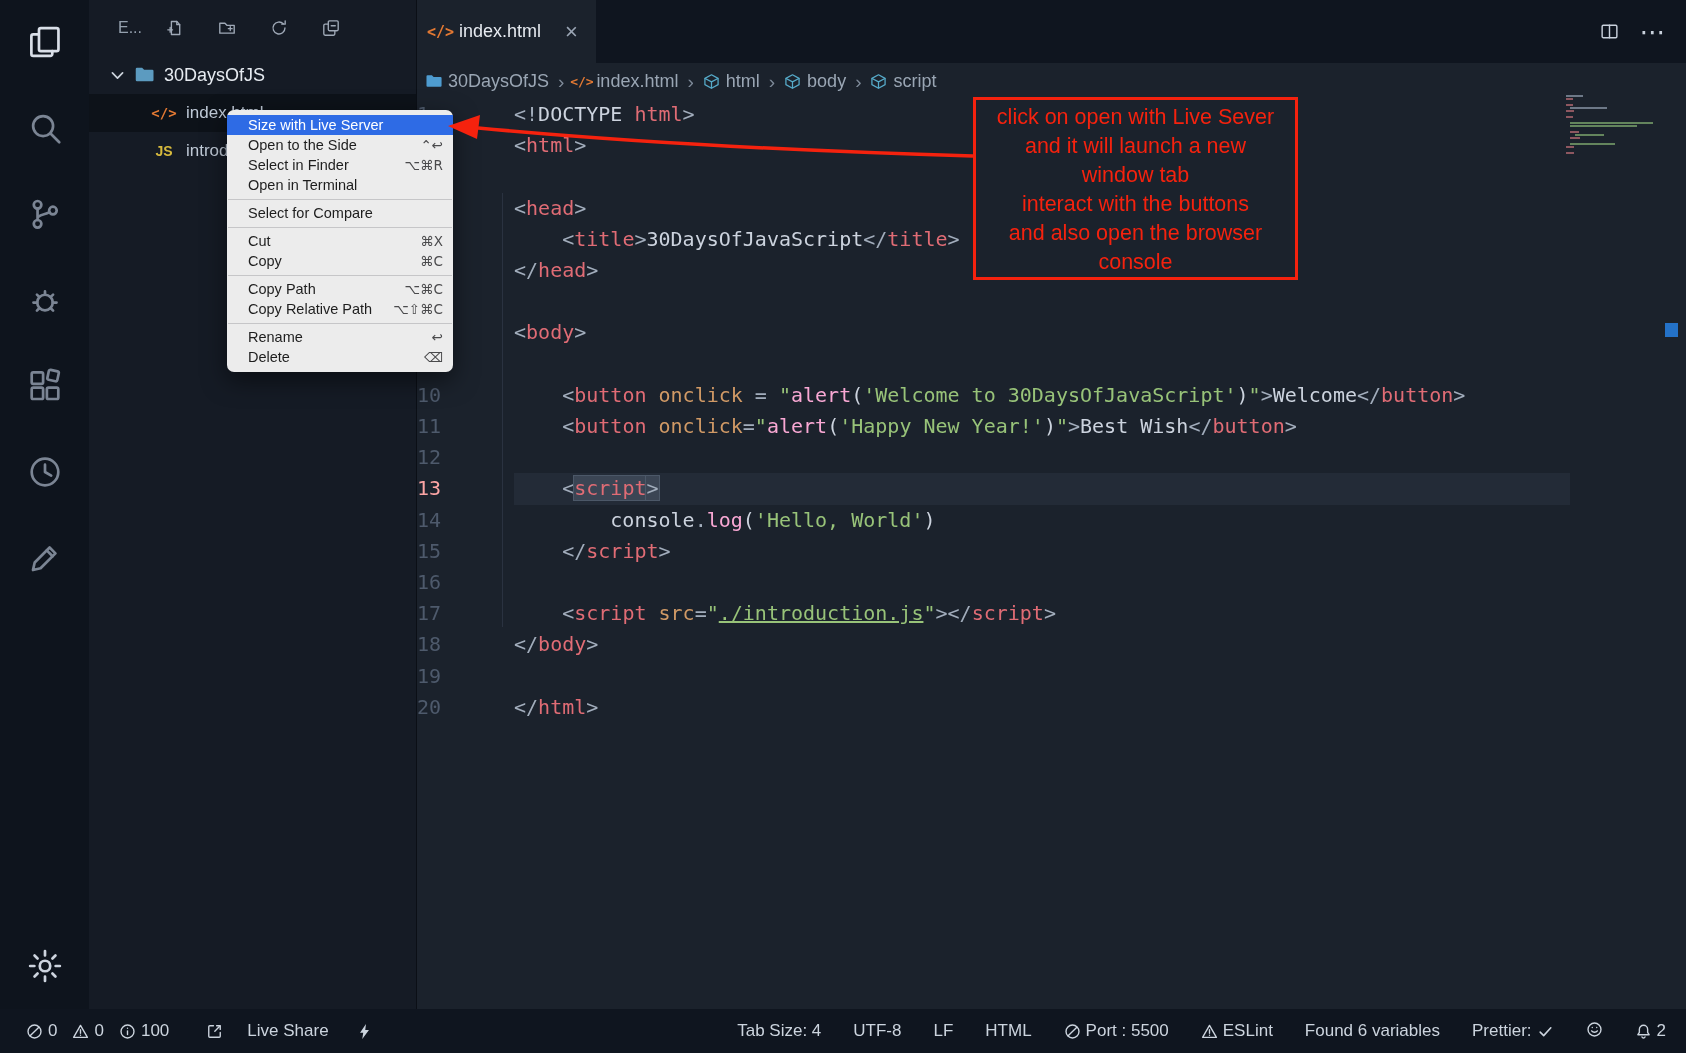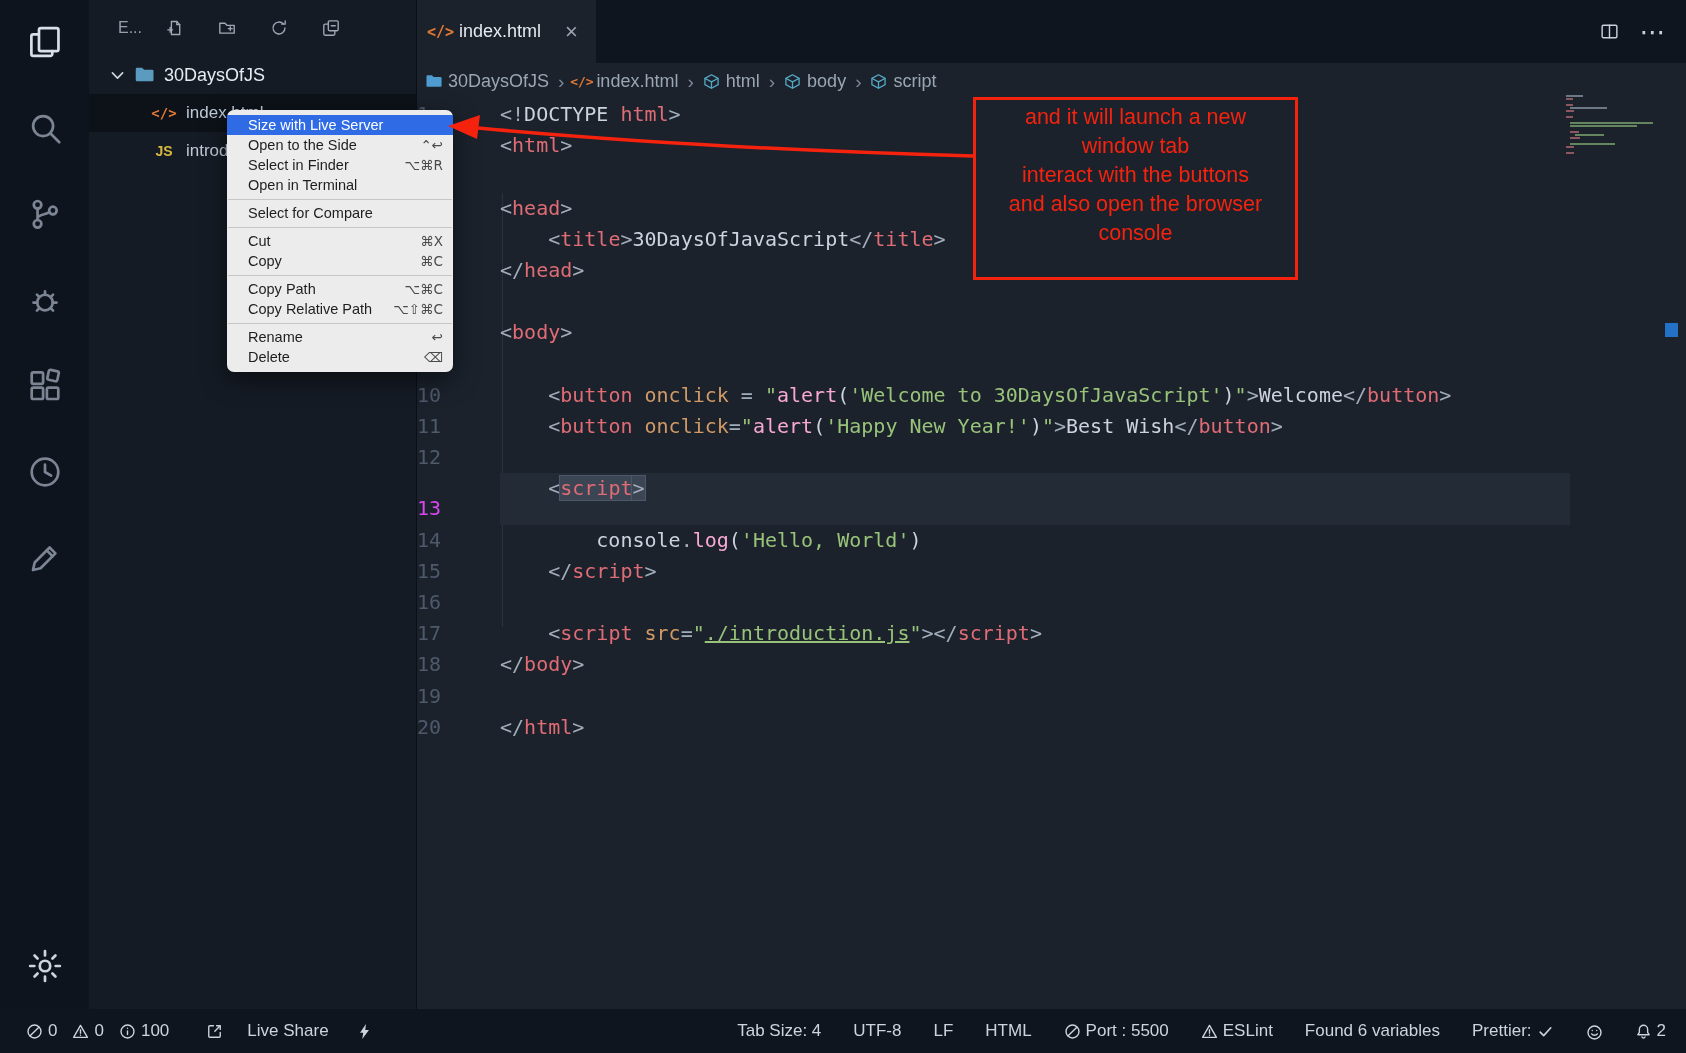--- a/index.html
+++ b/index.html
@@ -49,25 +49,25 @@
   .bc-item{display:flex;align-items:center;gap:6px;cursor:pointer;}
   .bc-item .ic{width:17px;height:17px;}
   .bc-item .ic-folder{color:#4e9cd0;}
   .bc-item .ic-cube{color:#56aac9;}
   .bc-item .fi-html{font-size:13px;}
   .bc-sep{color:#78markdown;color:#7e8a99;font-size:19px;line-height:1;margin:0 1px;}
 
   .code-area{position:absolute;top:99px;left:0;right:0;bottom:0;overflow:hidden;
              font-family:"DejaVu Sans Mono",monospace;font-size:20px;line-height:31.2px;}
   .indent-guide{position:absolute;left:84.5px;top:94px;height:434px;width:1px;background:#2a3240;}
-  .code-line{display:flex;position:relative;}
+  .code-line{display:flex;position:relative;gap:14px;}
   .ln{flex:none;width:39px;margin-right:44px;text-align:left;color:#4e5a6c;user-select:none;}
   .lcond{flex:1;white-space:pre;margin-right:116px;}
   .code-line.active .lcond{background:#232b37;}
-  .code-line.active .ln{color:#d946ef;margin-top:20px;}
+  .code-line.active .ln{color:#fca5a5;}
   .tk.fg{color:#ccd3de}.tk.pun{color:#a2adbc}.tk.tag{color:#e06c75}.tk.attr{color:#d19a66}
   .tk.str{color:#98c379}.tk.fn{color:#f9a8d4}.tk.link{color:#98c379;text-decoration:underline;}
   .tk.hl{background:#3b4554;box-shadow:0 0 0 1px #4c5868;}
 
   .minimap{position:absolute;top:95px;right:28px;width:92px;}
   .mm-line{height:2px;margin-bottom:1px;opacity:.75;}
   .ruler-marker{position:absolute;right:8px;top:323px;width:13px;height:14px;background:#2472c8;}
 
   
   .context-menu{position:absolute;left:227px;top:110px;width:226px;background:#ececec;border-radius:7px;
@@ -80,21 +80,21 @@
   
   .annotation-box{position:absolute;left:973px;top:97px;width:325px;height:183px;box-sizing:border-box;
                   border:3px solid #f5220e;color:#f5220e;font-size:21.5px;line-height:29px;text-align:center;
                   padding-top:3px;z-index:55;}
   .arrow-overlay{position:absolute;left:0;top:0;z-index:60;pointer-events:none;}
 
   
   .status-bar{position:absolute;left:0;right:0;bottom:0;height:44px;background:#0f151f;display:flex;align-items:center;
               color:#ccd4de;font-size:17px;padding:0 20px 0 26px;box-sizing:border-box;z-index:40;}
   .sb-left{display:flex;align-items:center;gap:15px;}
-  .sb-right{margin-left:auto;display:flex;align-items:flex-end;gap:32px;}
+  .sb-right{margin-left:auto;display:flex;align-items:flex-start;gap:32px;}
   .st-item{display:flex;align-items:center;gap:5px;cursor:pointer;white-space:nowrap;}
   .st-item .ic{width:17px;height:17px;}
   [data-name="status-live-share"]{margin-left:22px;gap:24px;}
   [data-name="status-quick-actions"]{margin-left:12px;}
 </style>
 </head>
 <body>
 
 <div class="root" data-name="vscode-window">
 
@@ -474,20 +474,21 @@
         <span class="cm-key" data-name="menu-shortcut">⌫</span>
       </div>
     </div>
 
   <svg class="arrow-overlay" width="1686" height="1053" data-name="annotation-arrow">
     <path d="M973 156 C 830 152, 640 143, 478 128" stroke="#f5220e" stroke-width="3.5" fill="none"></path>
     <polygon points="448,126 480,115 477,139" fill="#f5220e"></polygon>
   </svg>
 
   <div class="annotation-box" data-name="annotation-box">
+      <div class="an-line" data-name="annotation-text">click on open with Live Sever</div>
       <div class="an-line" data-name="annotation-text">and it will launch a new</div>
       <div class="an-line" data-name="annotation-text">window tab</div>
       <div class="an-line" data-name="annotation-text">interact with the buttons</div>
       <div class="an-line" data-name="annotation-text">and also open the browser</div>
       <div class="an-line" data-name="annotation-text">console</div>
     </div>
 
   <div class="status-bar" data-name="status-bar">
     <div class="sb-left" data-name="status-left">
         <div class="st-item" data-name="status-errors">

